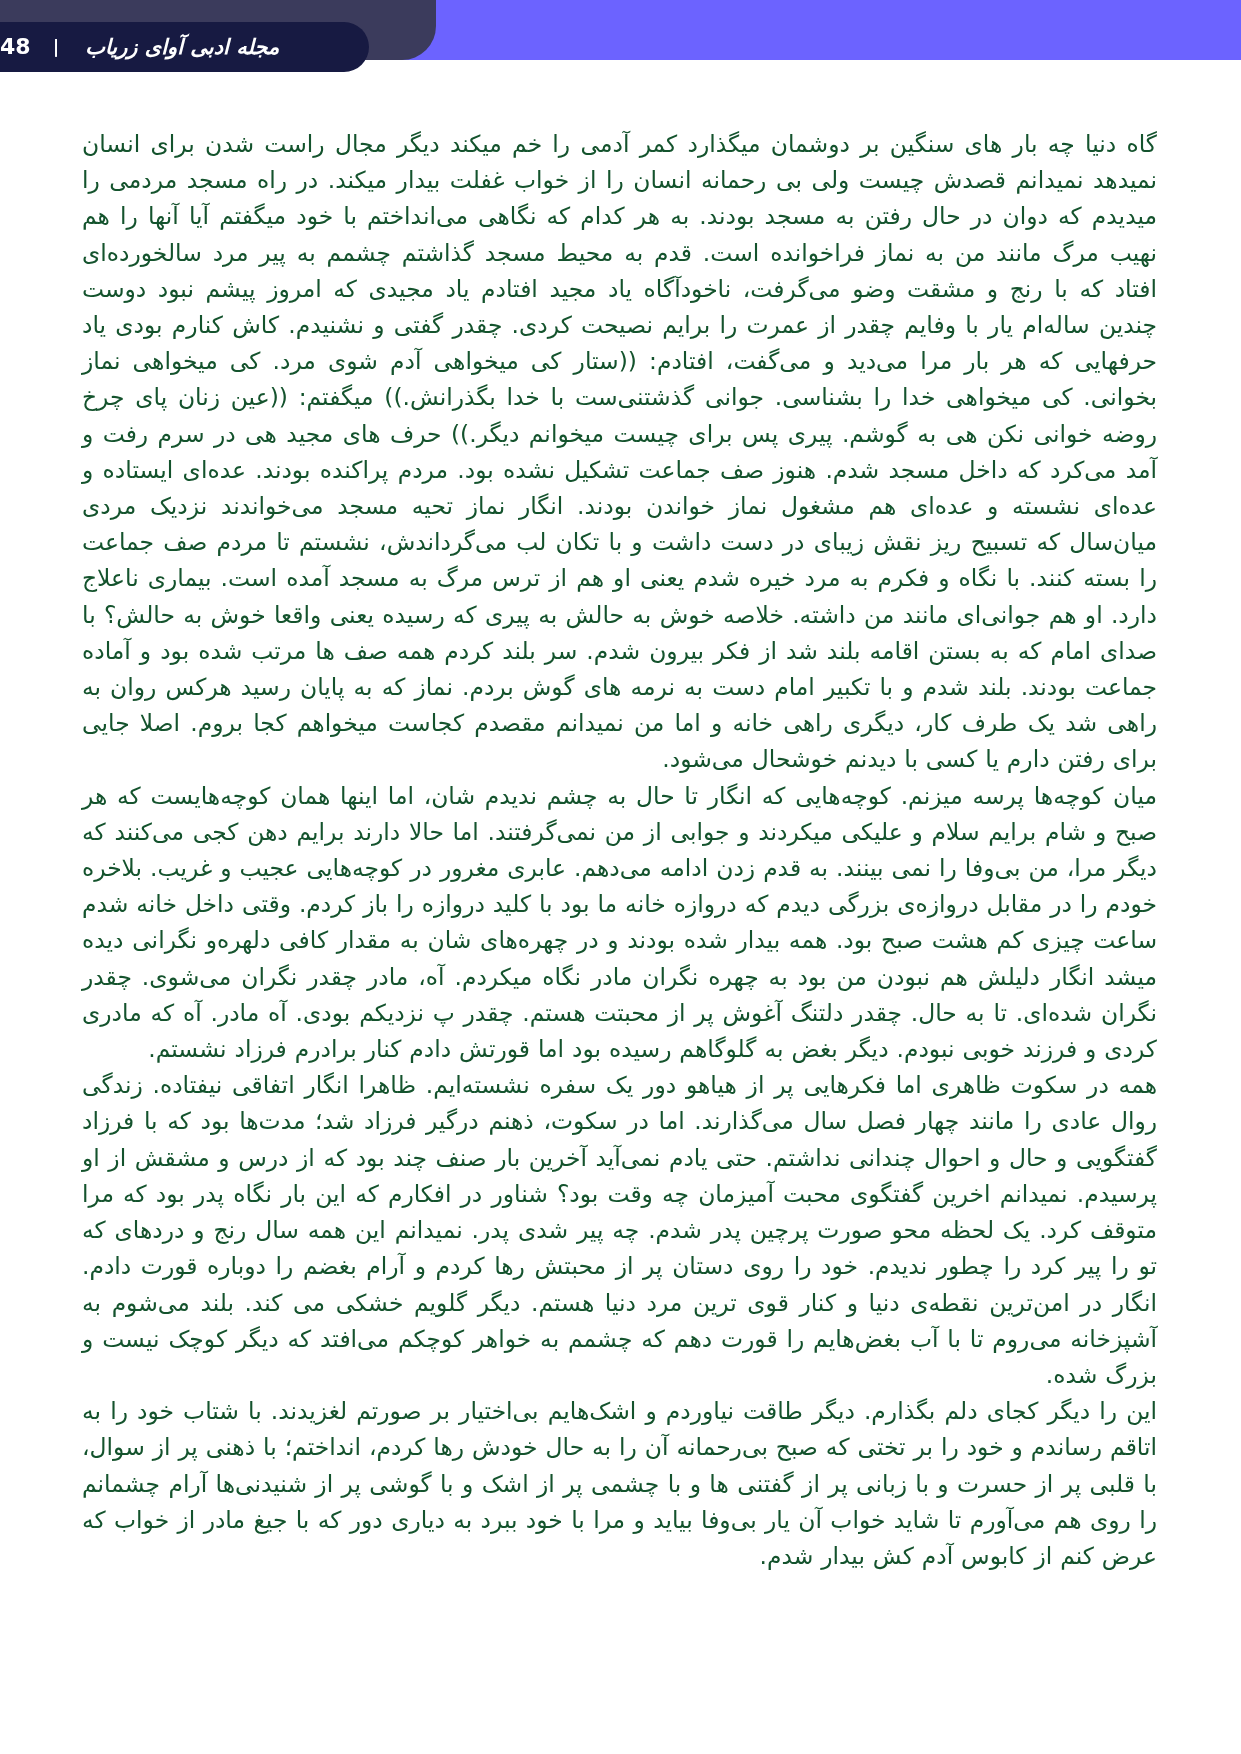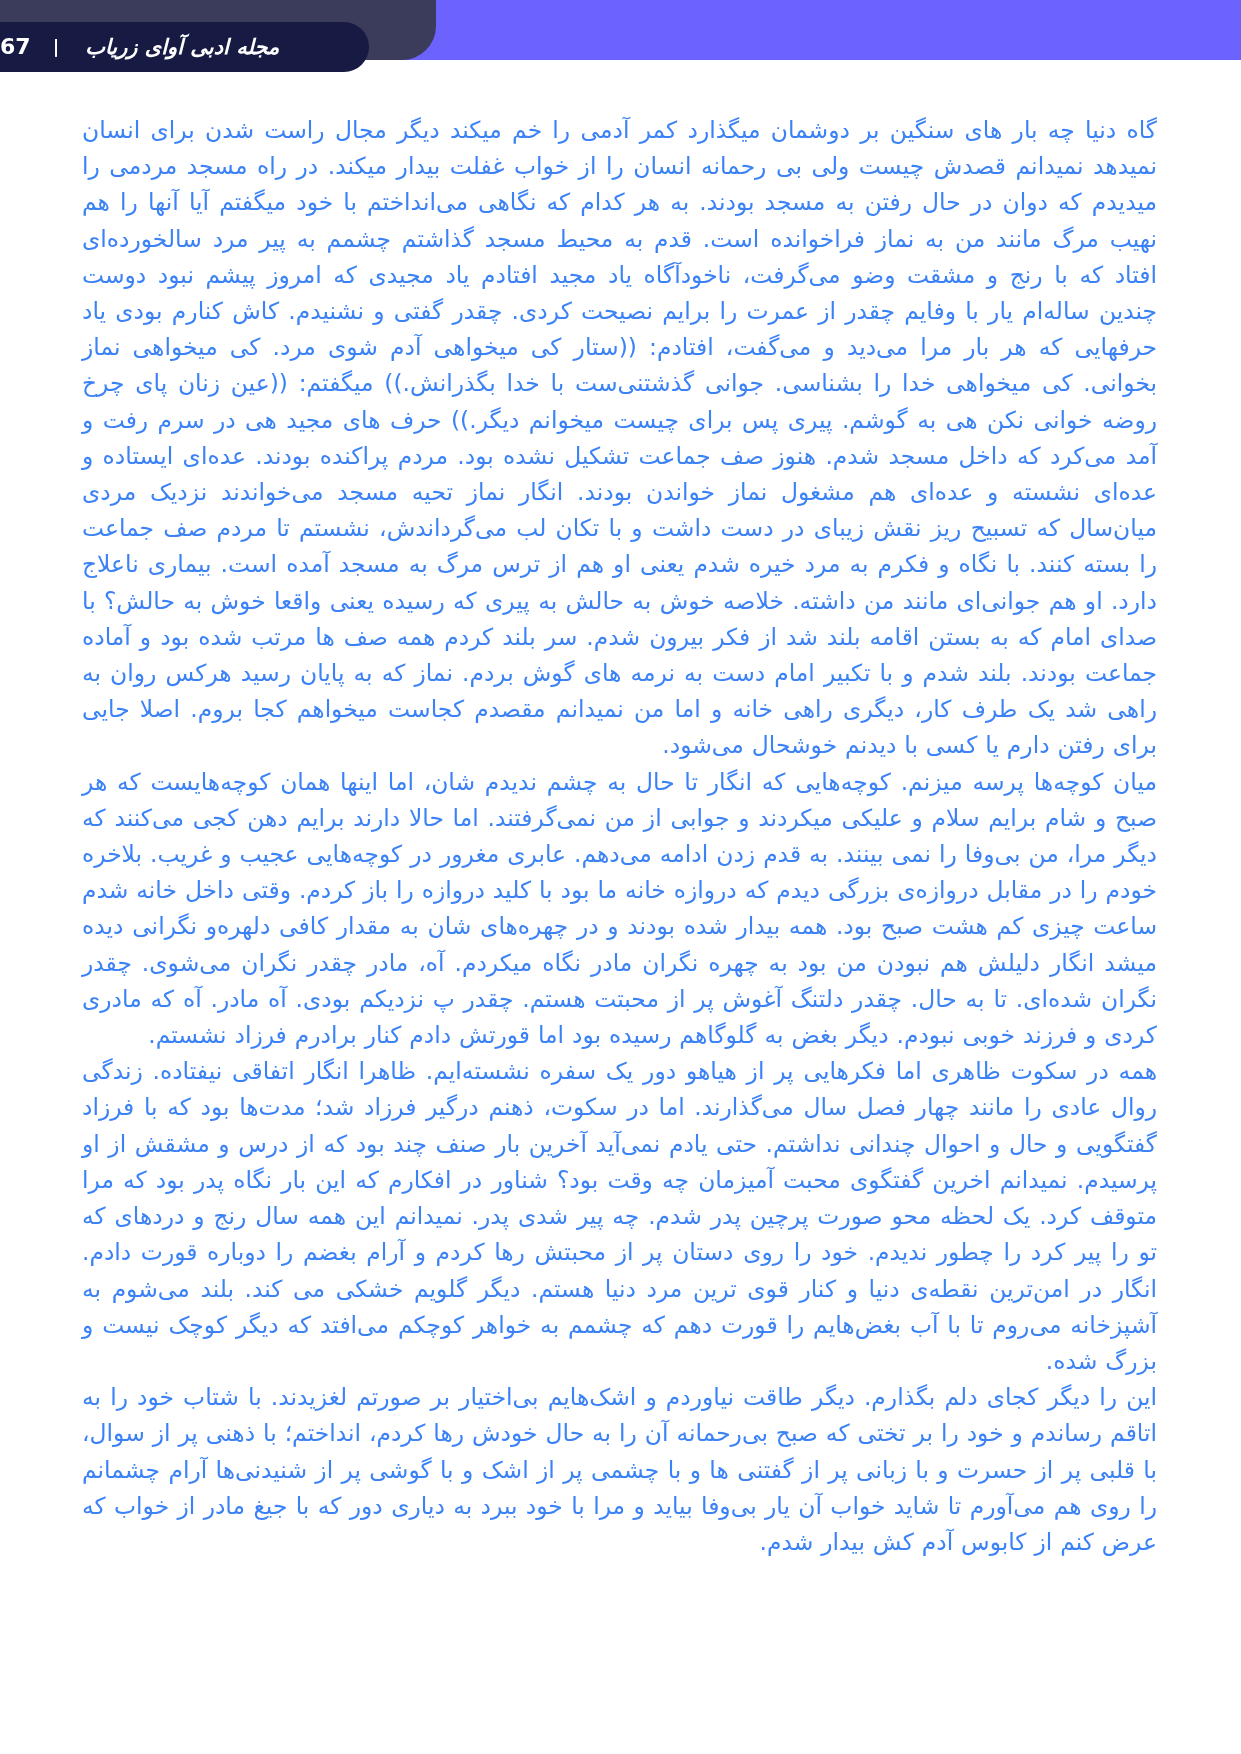--- a/index.html
+++ b/index.html
@@ -84,27 +84,27 @@
   .header-page-number {
     color: #ffffff;
     font-size: 22px;
     font-weight: bold;
     line-height: 1;
   }
 
   
   .article-body {
     position: absolute;
-    top: 112px;
+    top: 126px;
     right: 84px;
     width: 1075px;
     direction: rtl;
     text-align: justify;
     text-align-last: right;
-    color: #3b82f6;
+    color: #14532d;
   }
   .article-paragraph {
     margin: 0;
     font-size: 23.4px;
     line-height: 36.2px;
     font-family: "DejaVu Sans", "Liberation Sans", sans-serif;
     text-align: justify;
     text-align-last: right;
     word-spacing: 0.5px;
     hyphens: none;
@@ -116,21 +116,21 @@
 </head>
 <body>
 
 <div class="page-header">
   <div class="header-accent-band"></div>
   <div class="header-outer-plate">
     <div class="header-inner-plate">
       <div class="header-title-row">
         <span class="header-magazine-title">مجله ادبی آوای زریاب</span>
         <span class="header-separator">|</span>
-        <span class="header-page-number">67</span>
+        <span class="header-page-number">48</span>
       </div>
     </div>
   </div>
 </div>
 
 <div class="article-body">
   <p class="article-paragraph">گاه دنیا چه بار های سنگین بر دوشمان میگذارد کمر آدمی را خم میکند دیگر مجال راست شدن برای انسان نمیدهد نمیدانم قصدش چیست ولی بی رحمانه انسان را از خواب غفلت بیدار میکند. در راه مسجد مردمی را میدیدم که دوان در حال رفتن به مسجد بودند. به هر کدام که نگاهی می‌انداختم با خود میگفتم آیا آنها را هم نهیب مرگ مانند من به نماز فراخوانده است. قدم به محیط مسجد گذاشتم چشمم به پیر مرد سالخورده‌ای افتاد که با رنج و مشقت وضو می‌گرفت، ناخودآگاه یاد مجید افتادم یاد مجیدی که امروز پیشم نبود دوست چندین ساله‌ام یار با وفایم چقدر از عمرت را برایم نصیحت کردی. چقدر گفتی و نشنیدم. کاش کنارم بودی یاد حرفهایی که هر بار مرا می‌دید و می‌گفت، افتادم: ((ستار کی میخواهی آدم شوی مرد. کی میخواهی نماز بخوانی. کی میخواهی خدا را بشناسی. جوانی گذشتنی‌ست با خدا بگذرانش.)) میگفتم: ((عین زنان پای چرخ روضه خوانی نکن هی به گوشم. پیری پس برای چیست میخوانم دیگر.)) حرف های مجید هی در سرم رفت و آمد می‌کرد که داخل مسجد شدم. هنوز صف جماعت تشکیل نشده بود. مردم پراکنده بودند. عده‌ای ایستاده و عده‌ای نشسته و عده‌ای هم مشغول نماز خواندن بودند. انگار نماز تحیه مسجد می‌خواندند نزدیک مردی میان‌سال که تسبیح ریز نقش زیبای در دست داشت و با تکان لب می‌گرداندش، نشستم تا مردم صف جماعت را بسته کنند. با نگاه و فکرم به مرد خیره شدم یعنی او هم از ترس مرگ به مسجد آمده است. بیماری ناعلاج دارد. او هم جوانی‌ای مانند من داشته. خلاصه خوش به حالش به پیری که رسیده یعنی واقعا خوش به حالش؟ با صدای امام که به بستن اقامه بلند شد از فکر بیرون شدم. سر بلند کردم همه صف ها مرتب شده بود و آماده جماعت بودند. بلند شدم و با تکبیر امام دست به نرمه های گوش بردم. نماز که به پایان رسید هرکس روان به راهی شد یک طرف کار، دیگری راهی خانه و اما من نمیدانم مقصدم کجاست میخواهم کجا بروم. اصلا جایی برای رفتن دارم یا کسی با دیدنم خوشحال می‌شود.</p>
   <p class="article-paragraph">میان کوچه‌ها پرسه میزنم. کوچه‌هایی که انگار تا حال به چشم ندیدم شان، اما اینها همان کوچه‌هایست که هر صبح و شام برایم سلام و علیکی میکردند و جوابی از من نمی‌گرفتند. اما حالا دارند برایم دهن کجی می‌کنند که دیگر مرا، من بی‌وفا را نمی بینند. به قدم زدن ادامه می‌دهم. عابری مغرور در کوچه‌هایی عجیب و غریب. بلاخره خودم را در مقابل دروازه‌ی بزرگی دیدم که دروازه خانه ما بود با کلید دروازه را باز کردم. وقتی داخل خانه شدم ساعت چیزی کم هشت صبح بود. همه بیدار شده بودند و در چهره‌های شان به مقدار کافی دلهره‌و نگرانی دیده میشد انگار دلیلش هم نبودن من بود به چهره نگران مادر نگاه میکردم. آه، مادر چقدر نگران می‌شوی. چقدر نگران شده‌ای. تا به حال. چقدر دلتنگ آغوش پر از محبتت هستم. چقدر پ نزدیکم بودی. آه مادر. آه که مادری کردی و فرزند خوبی نبودم. دیگر بغض به گلوگاهم رسیده بود اما قورتش دادم کنار برادرم فرزاد نشستم.</p>
   <p class="article-paragraph">همه در سکوت ظاهری اما فکرهایی پر از هیاهو دور یک سفره نشسته‌ایم. ظاهرا انگار اتفاقی نیفتاده. زندگی روال عادی را مانند چهار فصل سال می‌گذارند. اما در سکوت، ذهنم درگیر فرزاد شد؛ مدت‌ها بود که با فرزاد گفتگویی و حال و احوال چندانی نداشتم. حتی یادم نمی‌آید آخرین بار صنف چند بود که از درس و مشقش از او پرسیدم. نمیدانم اخرین گفتگوی محبت آمیزمان چه وقت بود؟ شناور در افکارم که این بار نگاه پدر بود که مرا متوقف کرد. یک لحظه محو صورت پرچین پدر شدم. چه پیر شدی پدر. نمیدانم این همه سال رنج و دردهای که تو را پیر کرد را چطور ندیدم. خود را روی دستان پر از محبتش رها کردم و آرام بغضم را دوباره قورت دادم. انگار در امن‌ترین نقطه‌ی دنیا و کنار قوی ترین مرد دنیا هستم. دیگر گلویم خشکی می کند. بلند می‌شوم به آشپزخانه می‌روم تا با آب بغض‌هایم را قورت دهم که چشمم به خواهر کوچکم می‌افتد که دیگر کوچک نیست و بزرگ شده.</p>
   <p class="article-paragraph">این را دیگر کجای دلم بگذارم. دیگر طاقت نیاوردم و اشک‌هایم بی‌اختیار بر صورتم لغزیدند. با شتاب خود را به اتاقم رساندم و خود را بر تختی که صبح بی‌رحمانه آن را به حال خودش رها کردم، انداختم؛ با ذهنی پر از سوال، با قلبی پر از حسرت و با زبانی پر از گفتنی ها و با چشمی پر از اشک و با گوشی پر از شنیدنی‌ها آرام چشمانم را روی هم می‌آورم تا شاید خواب آن یار بی‌وفا بیاید و مرا با خود ببرد به دیاری دور که با جیغ مادر از خواب که عرض کنم از کابوس آدم کش بیدار شدم.</p>

